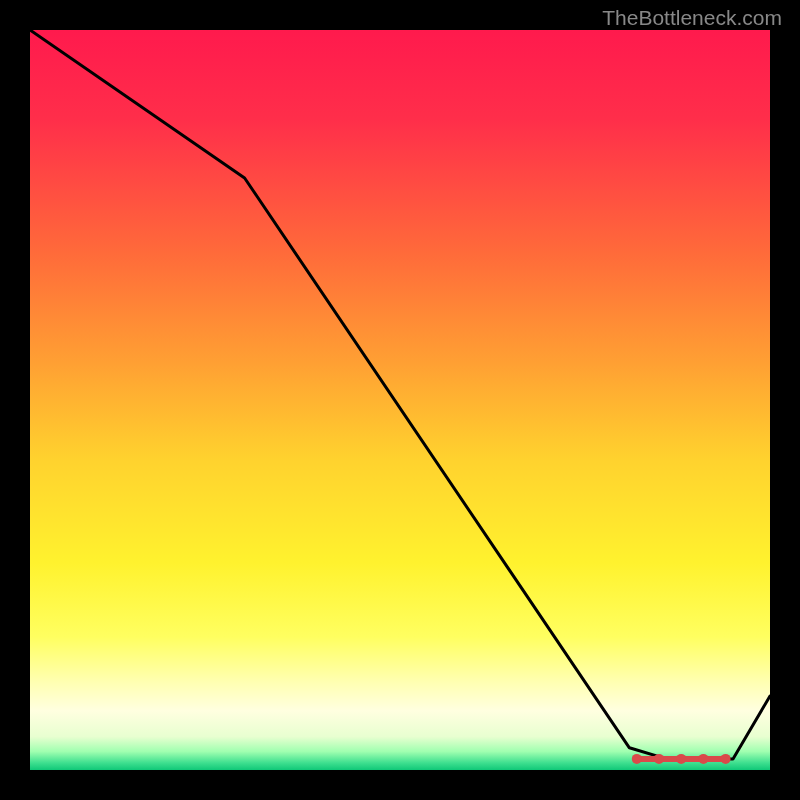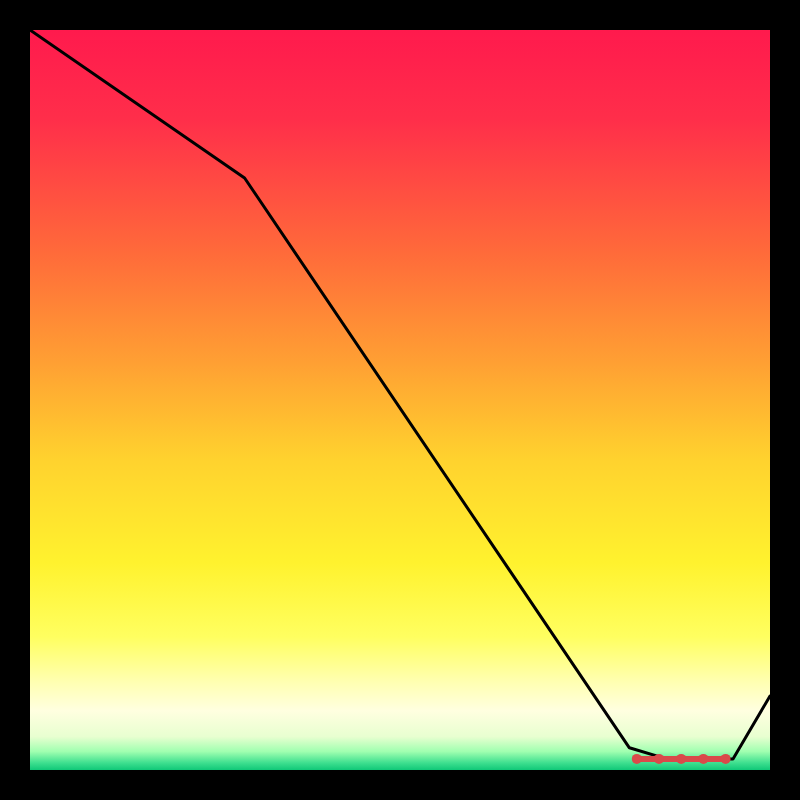--- a/index.html
+++ b/index.html
@@ -46,20 +46,21 @@
     top: 0;
     width: 100%;
     height: 100%;
     pointer-events: none;
   }
 </style>
 </head>
 <body>
 
 <div class="container">
+  <div class="watermark">TheBottleneck.com</div>
 
   <div class="plot-area">
     <svg class="gradient-bg" viewBox="0 0 740 740" preserveAspectRatio="none">
       <defs>
         <linearGradient id="bg-grad" x1="0" y1="0" x2="0" y2="1">
             <stop offset="0%" stop-color="#ff1a4d"></stop>
             <stop offset="12%" stop-color="#ff2e4a"></stop>
             <stop offset="30%" stop-color="#ff6a3a"></stop>
             <stop offset="45%" stop-color="#ffa033"></stop>
             <stop offset="57.99999999999999%" stop-color="#ffd22e"></stop>

